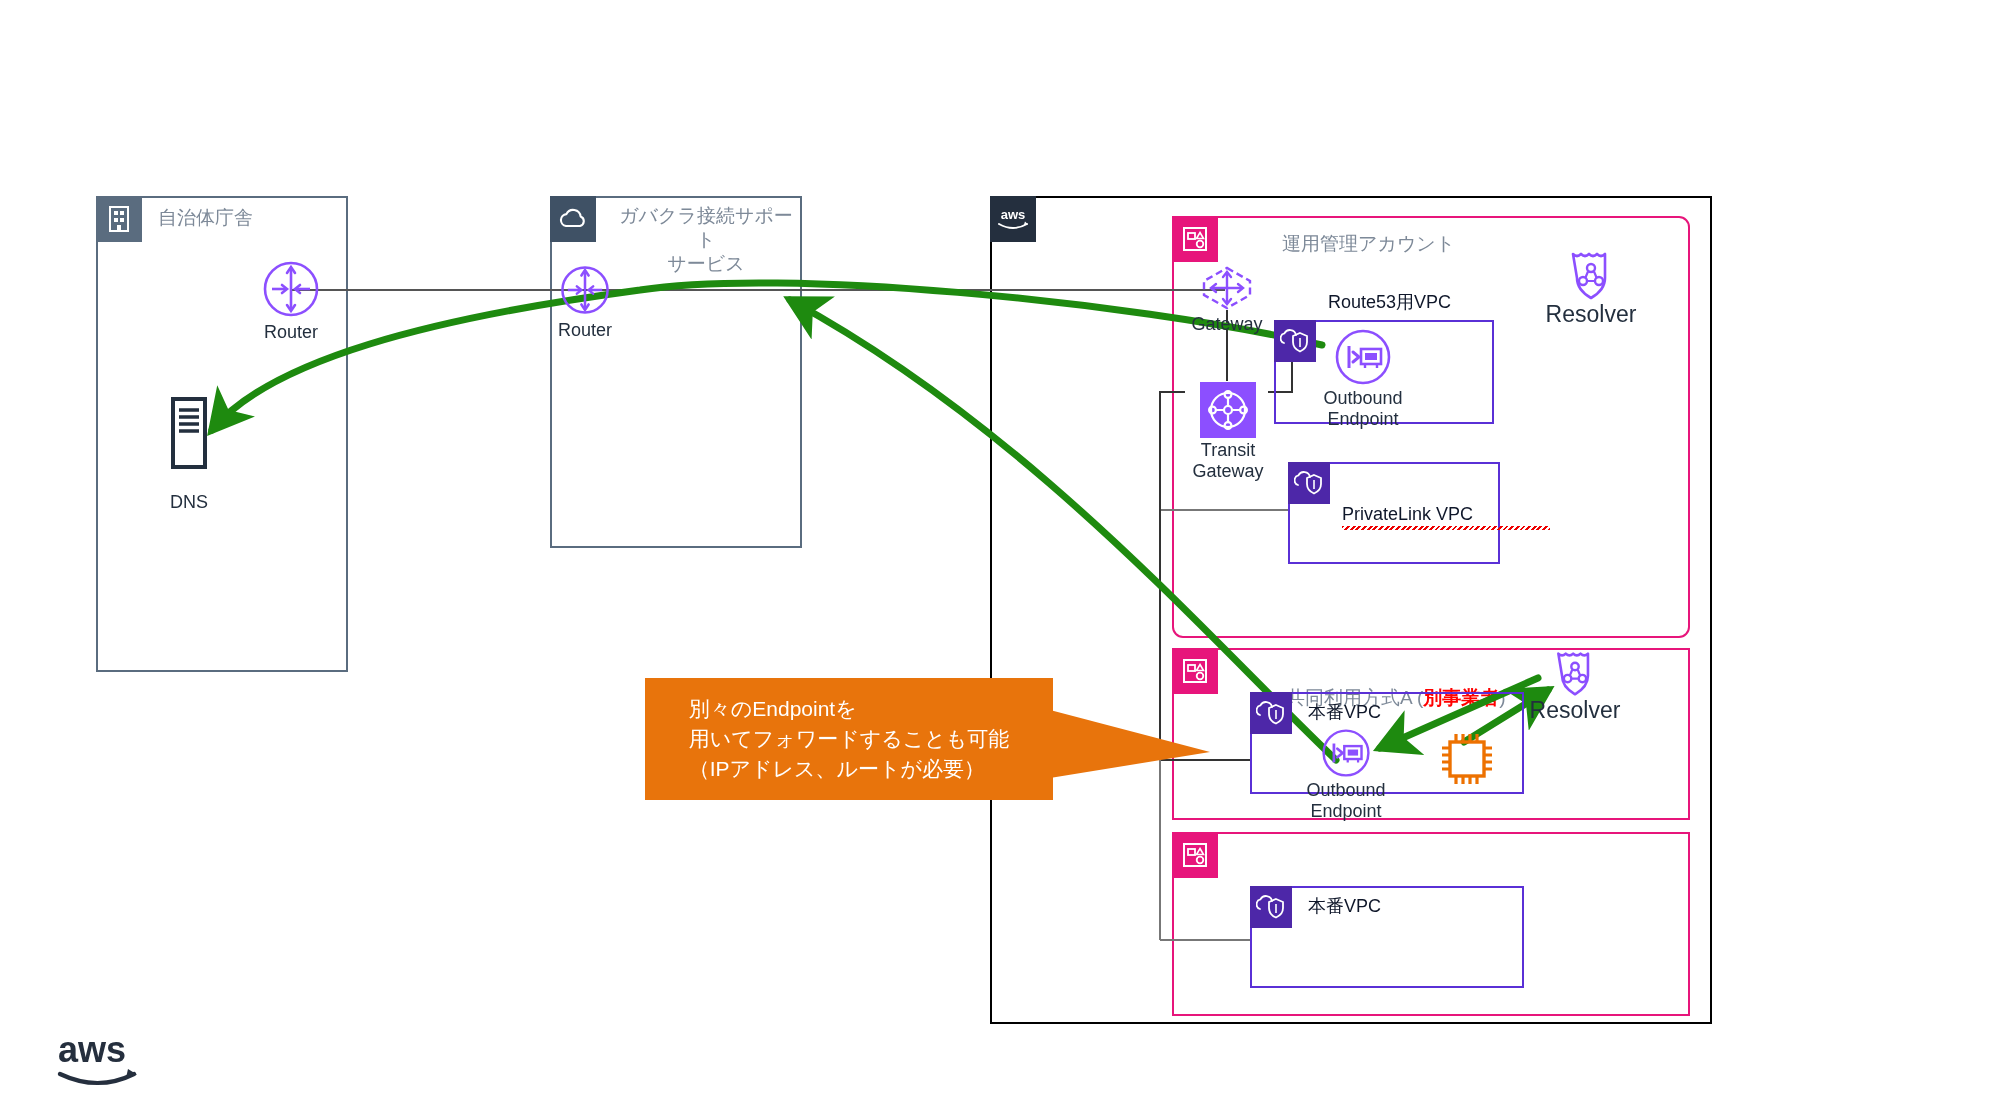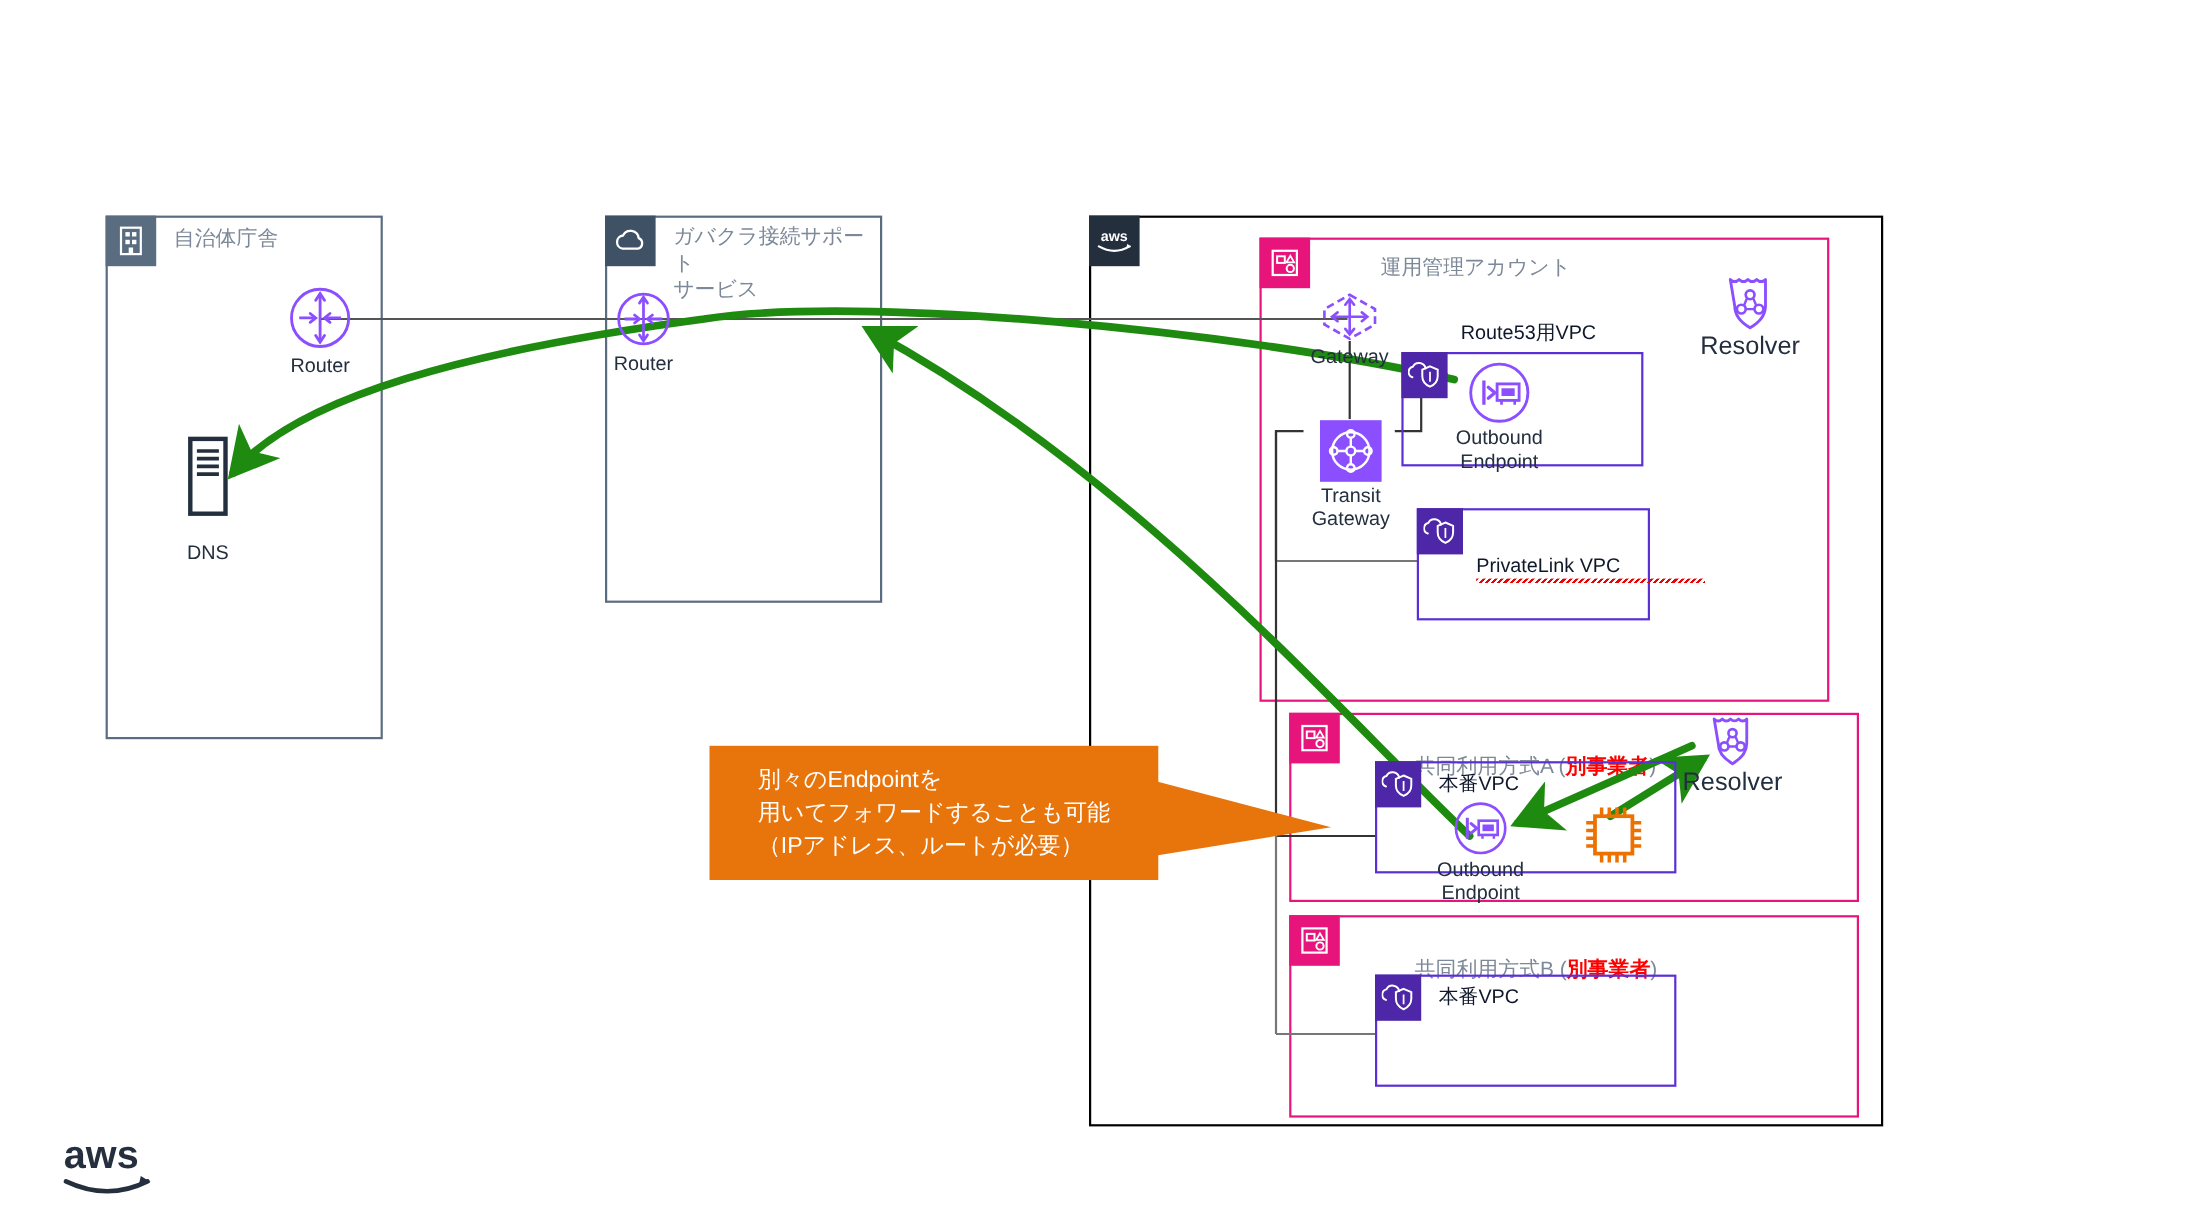--- a/index.html
+++ b/index.html
@@ -2,21 +2,21 @@
 <html><head>
 <meta charset="utf-8">
 <style>
   html,body{margin:0;padding:0;background:#ffffff;}
   body{font-family:"Liberation Sans","DejaVu Sans",sans-serif;}
   #stage{position:relative;width:1994px;height:1119px;background:#fff;overflow:hidden;}
   .abs{position:absolute;}
   svg{display:block;}
 
   
-  .grp{position:absolute;border:2px solid #5A6C7F;background:transparent;}
+  .grp{position:absolute;border:2px solid #5A6C7F;background:transparent;text-align:center;}
   .grp.aws{border:2px solid #000000;}
   .grp.acct{border:2px solid #E7157B;}
   .grp-badge{position:absolute;left:-2px;top:-2px;width:46px;height:46px;
              display:flex;align-items:center;justify-content:center;}
   .grp-badge.onprem{background:#5A6C7F;}
   .grp-badge.cloudsvc{background:#3F5165;}
   .grp-badge.awsmark{background:#242F3E;}
   .grp-badge.acctmark{background:#E7157B;}
   .grp-title{position:absolute;color:#7D8998;font-size:19px;line-height:24px;white-space:pre-line;}
 
@@ -74,21 +74,21 @@
   <div class="grp aws" style="left:990px;top:196px;width:718px;height:824px;">
     <div class="grp-badge awsmark">
       <svg width="38" height="26" viewBox="0 0 38 26">
         <text x="19" y="13" text-anchor="middle" font-family="Liberation Sans, sans-serif" font-size="13" font-weight="bold" fill="#fff">aws</text>
         <path d="M5 18 Q19 26 33 18" fill="none" stroke="#fff" stroke-width="2" stroke-linecap="round"></path>
         <path d="M31 15.5 L34 18.6 L29.8 19.2 Z" fill="#fff"></path>
       </svg>
     </div>
   </div>
 
-  <div class="grp acct" style="left:1145px;top:216px;width:514px;height:418px;">
+  <div class="grp acct" style="left:1172px;top:216px;width:514px;height:418px;border-radius:11px;">
     <div class="grp-badge acctmark">
       <svg width="28" height="28" viewBox="0 0 28 28">
         <rect x="3" y="3" width="22" height="22" fill="none" stroke="#fff" stroke-width="2"></rect>
         <rect x="7" y="8" width="7" height="6" fill="none" stroke="#fff" stroke-width="1.8"></rect>
         <path d="M19 7.5 L22.5 13.5 L15.5 13.5 Z" fill="none" stroke="#fff" stroke-width="1.6"></path>
         <circle cx="19" cy="19" r="3.3" fill="none" stroke="#fff" stroke-width="1.8"></circle>
       </svg>
     </div>
     <div class="grp-title" style="left:108px;top:14px;">運用管理アカウント</div>
   </div>
@@ -108,23 +108,20 @@
   </div>
 
   <div class="grp acct" style="left:1172px;top:832px;width:514px;height:180px;">
     <div class="grp-badge acctmark">
       <svg width="28" height="28" viewBox="0 0 28 28">
         <rect x="3" y="3" width="22" height="22" fill="none" stroke="#fff" stroke-width="2"></rect>
         <rect x="7" y="8" width="7" height="6" fill="none" stroke="#fff" stroke-width="1.8"></rect>
         <path d="M19 7.5 L22.5 13.5 L15.5 13.5 Z" fill="none" stroke="#fff" stroke-width="1.6"></path>
         <circle cx="19" cy="19" r="3.3" fill="none" stroke="#fff" stroke-width="1.8"></circle>
       </svg>
-    </div>
-    <div class="grp-title" style="left:112px;top:12px;">
-      <span>共同利用方式B (</span><span class="redb">別事業者</span><span>)</span>
     </div>
   </div>
 
   <svg class="abs" style="left:0;top:0;width:1994px;height:1119px;pointer-events:none;">
 
     <path d="M 290 290 L 1225 290" stroke="#555" stroke-width="2" fill="none"></path>
 
     <path d="M 1227 310 L 1227 381" stroke="#333" stroke-width="2" fill="none"></path>
 
     <path d="M 1268 392 L 1292 392 L 1292 340 L 1316 340" stroke="#333" stroke-width="2" fill="none"></path>

